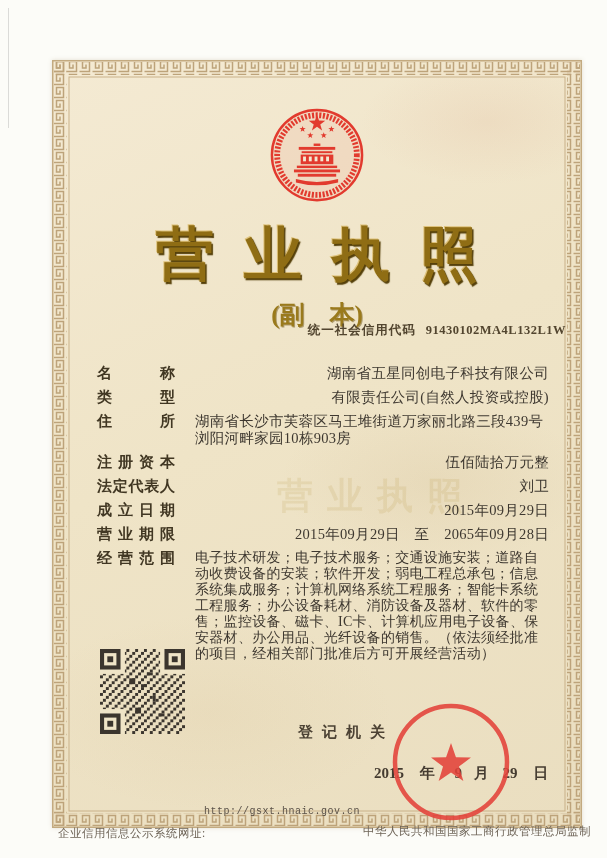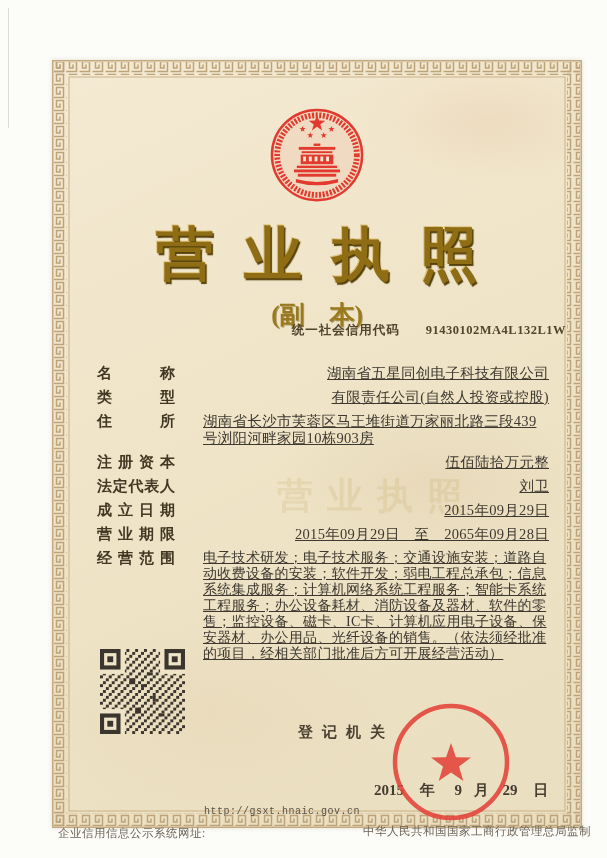--- a/index.html
+++ b/index.html
@@ -37,53 +37,52 @@
   .subtitle{
     position:absolute;left:0;top:238px;width:100%;text-align:center;
     font-size:25px;font-weight:bold;color:#9a7a1c;
     text-shadow:1px 1px 0 rgba(110,84,20,.5);
   }
   .credit-line{
     position:absolute;top:262px;right:16px;
     font-size:12.5px;color:#52452f;white-space:nowrap;
   }
   .credit-line .cc-label{font-weight:bold;letter-spacing:1px;}
-  .credit-line .cc-value{margin-left:26px;font-weight:bold;letter-spacing:.5px;}
+  .credit-line .cc-value{margin-left:10px;font-weight:bold;letter-spacing:.5px;}
 
   .watermark{
     position:absolute;left:225px;top:412px;
     font-size:36px;font-weight:bold;letter-spacing:14px;
     color:rgba(184,146,58,.15);pointer-events:none;white-space:nowrap;
   }
 
   .fields{position:absolute;left:45px;top:305px;width:452px;}
   .row{display:flex;margin-bottom:7px;justify-content:space-between;}
   .lab{
     width:78px;flex-shrink:0;
     font-size:15px;font-weight:bold;color:#413723;line-height:17px;
     text-align:justify;text-align-last:justify;text-justify:inter-character;
   }
   .val{
-    margin-left:28px;font-size:14.5px;color:#3e3830;line-height:17px;
+    margin-left:20px;font-size:14.5px;color:#3e3830;line-height:17px;
     letter-spacing:.3px;
-    text-decoration:underline;
   }
   .row-scope .val{font-size:14px;line-height:16px;}
 
   .qr{position:absolute;left:48px;top:589px;}
 
   .reg-label{
     position:absolute;left:246px;top:663px;
     font-size:15px;font-weight:bold;letter-spacing:9px;color:#4c4234;white-space:nowrap;
   }
   .date-line{
     position:absolute;left:322px;top:704px;
     font-size:15px;color:#453c31;font-weight:bold;white-space:nowrap;
   }
-  .date-line span{display:inline-block;margin-top:17px;}
+  .date-line span{display:inline-block;}
   .d-yu{margin-left:12px;} .d-m{margin-left:16px;} .d-mu{margin-left:8px;}
   .d-d{margin-left:10px;} .d-du{margin-left:12px;}
 
   .seal{position:absolute;left:337px;top:640px;opacity:.88;}
 
   .footer-url{
     position:absolute;left:204px;top:806px;
     font-family:"Liberation Mono", monospace;font-size:10px;letter-spacing:.5px;color:#5a5148;text-align:center;
   }
   .footer-label{position:absolute;left:58px;top:826px;font-size:11.5px;color:#6d6356;letter-spacing:.5px;}

